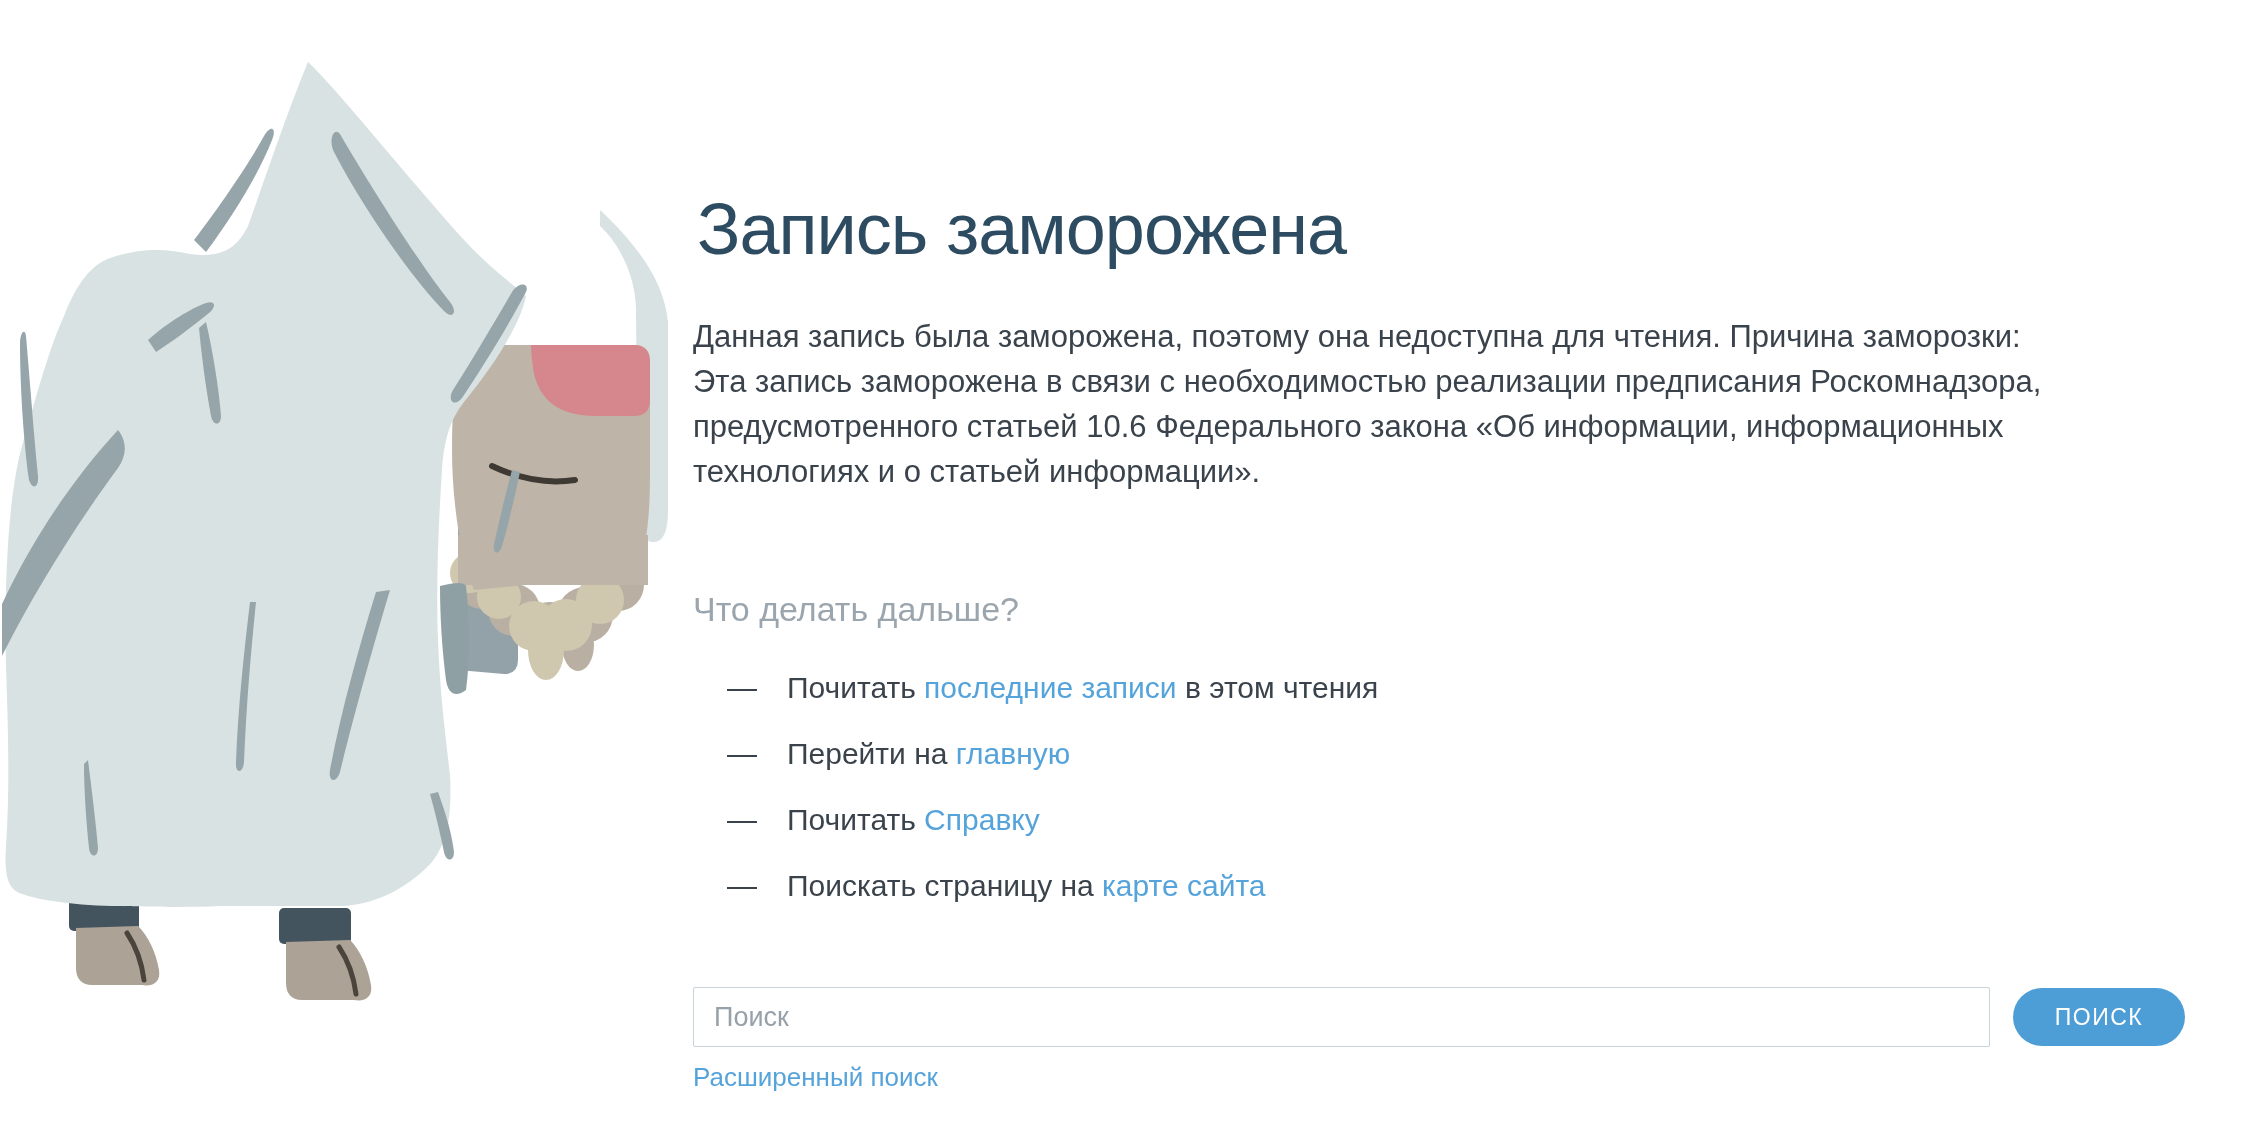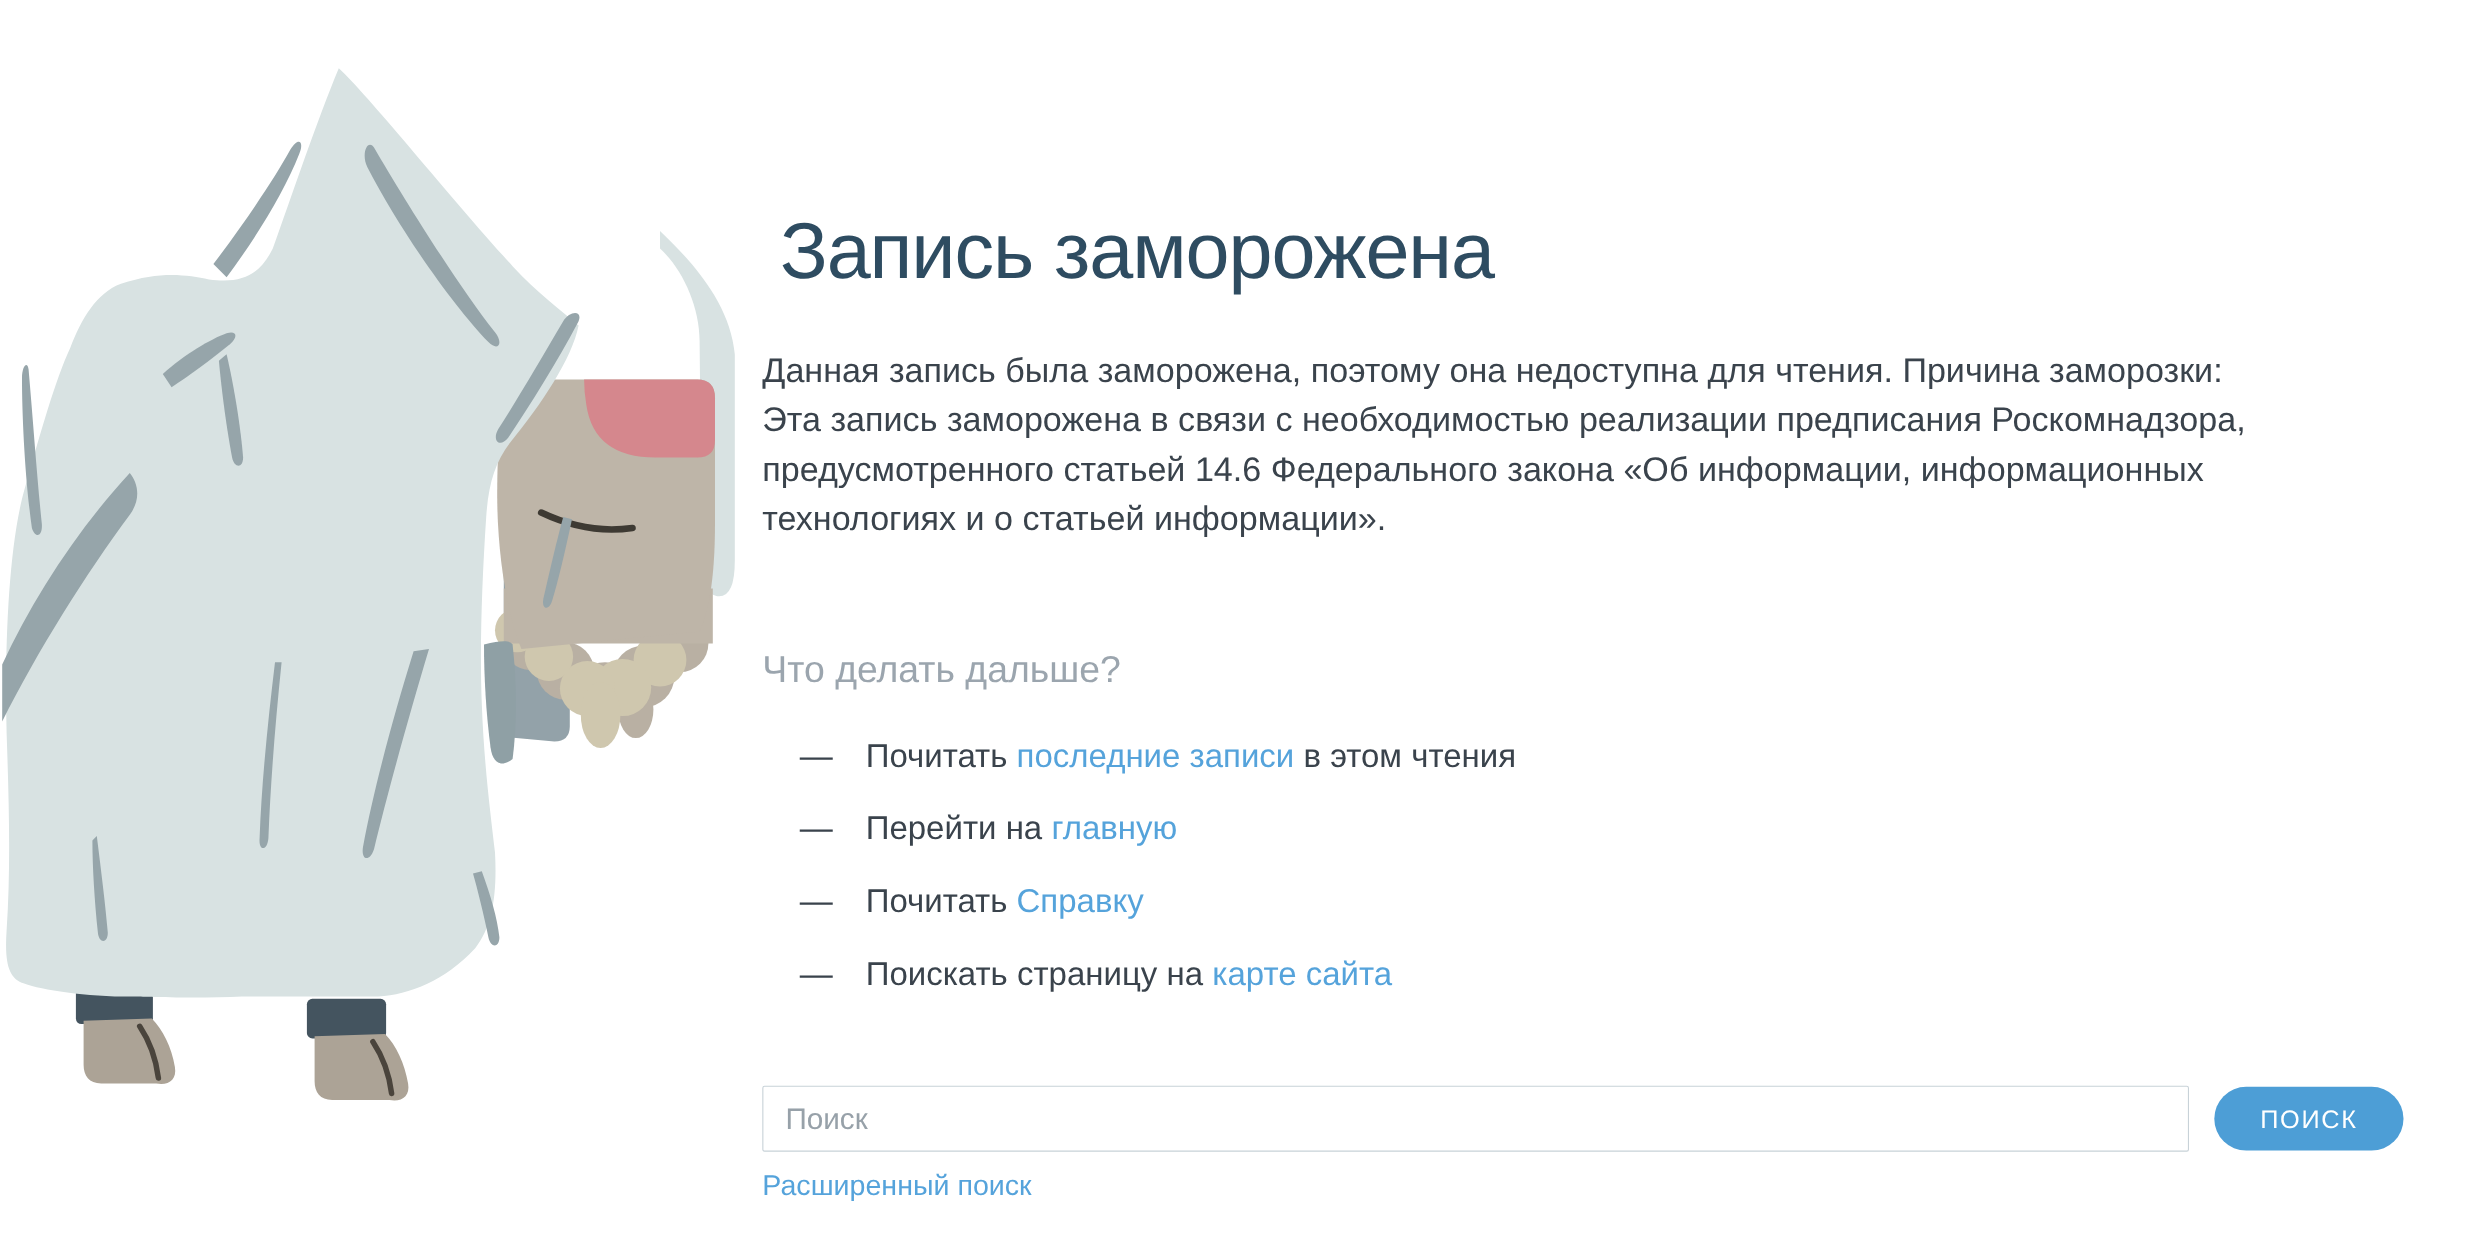--- a/index.html
+++ b/index.html
@@ -4,21 +4,21 @@
 <style>
   * { margin:0; padding:0; box-sizing:border-box; }
   html,body { width:2252px; height:1140px; background:#ffffff; overflow:hidden;
               font-family:"Liberation Sans", sans-serif; }
   .stage { position:relative; width:2252px; height:1140px; background:#ffffff; }
 
   .illustration { position:absolute; left:0; top:30px; width:680px; height:1040px; }
 
   .content { position:absolute; left:693px; top:0; width:1500px; }
 
-  .page-title { position:absolute; left:16px; top:193px; font-size:72px; font-weight:300;
+  .page-title { position:absolute; left:4px; top:193px; font-size:72px; font-weight:300;
                 letter-spacing:-1px; line-height:72px; color:#2e4c61; white-space:nowrap; }
 
   .description { position:absolute; left:0; top:314px; font-size:31px; line-height:45px;
                  color:#3a434c; }
   .description .line { white-space:nowrap; }
 
   .subtitle { position:absolute; left:0; top:590px; font-size:34px; font-weight:400;
               color:#9ba5ae; white-space:nowrap; }
 
   .suggestions { position:absolute; left:0; top:655px; list-style:none; }
@@ -103,21 +103,21 @@
     </g>
   </svg>
 
   <div class="content">
 
     <h1 class="page-title">Запись заморожена</h1>
 
     <div class="description">
       <div class="line">Данная запись была заморожена, поэтому она недоступна для чтения. Причина заморозки:</div>
       <div class="line">Эта запись заморожена в связи с необходимостью реализации предписания Роскомнадзора,</div>
-      <div class="line">предусмотренного статьей 14.6 Федерального закона «Об информации, информационных</div>
+      <div class="line">предусмотренного статьей 10.6 Федерального закона «Об информации, информационных</div>
       <div class="line">технологиях и о статьей информации».</div>
     </div>
 
     <div class="subtitle">Что делать дальше?</div>
 
     <ul class="suggestions">
       <li>
         <span class="dash">—</span>
         <span><span>Почитать </span><a class="link">последние записи</a><span> в этом чтения</span></span>
       </li>

